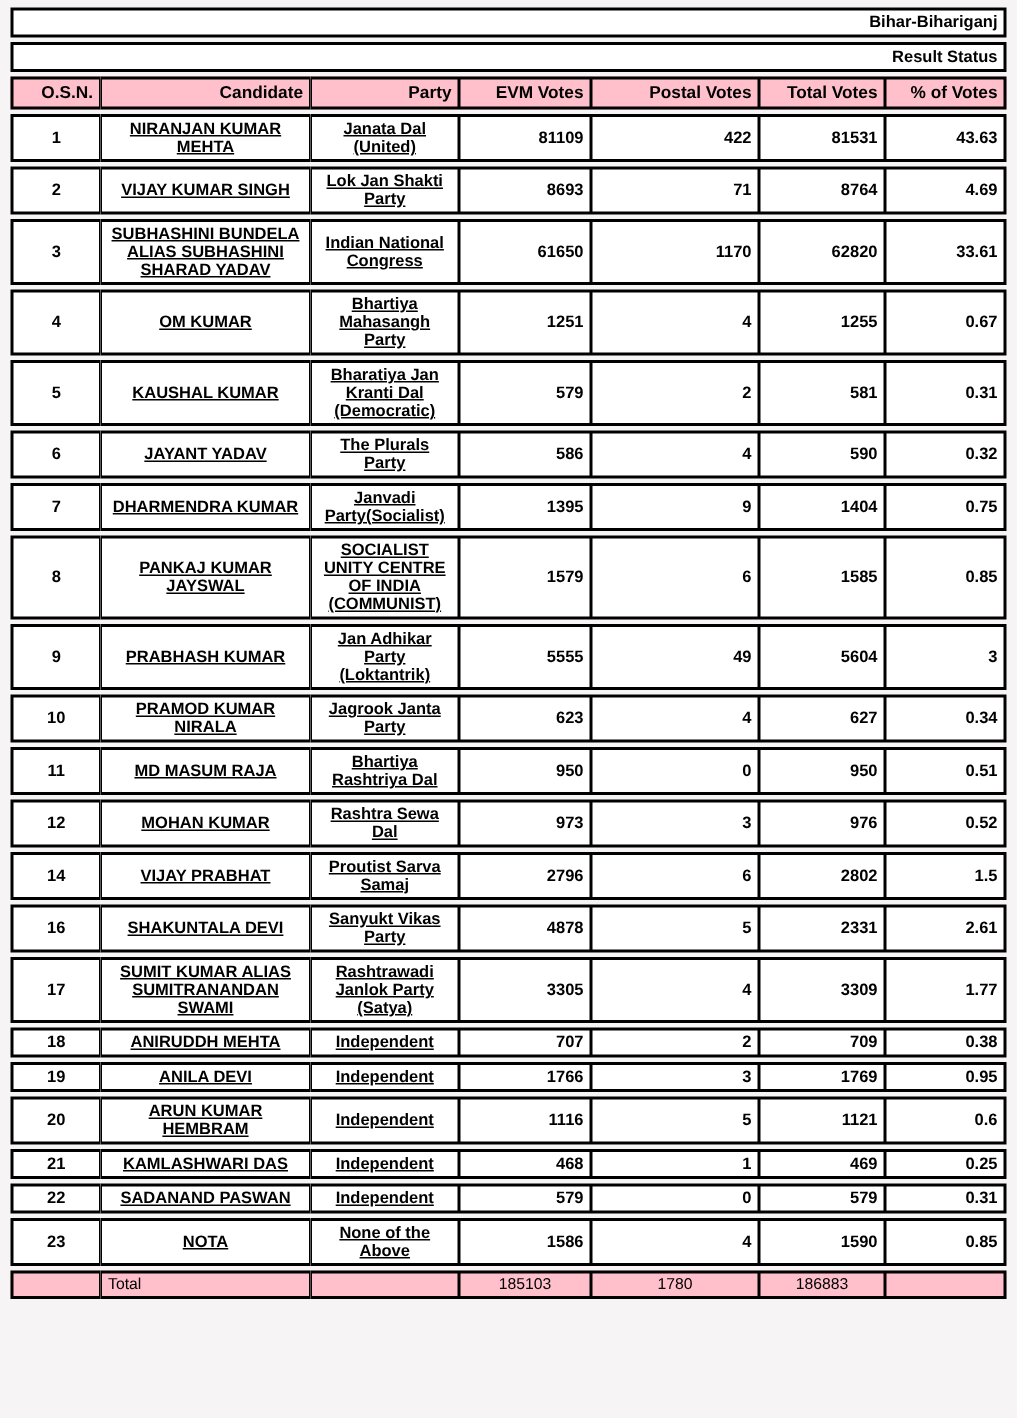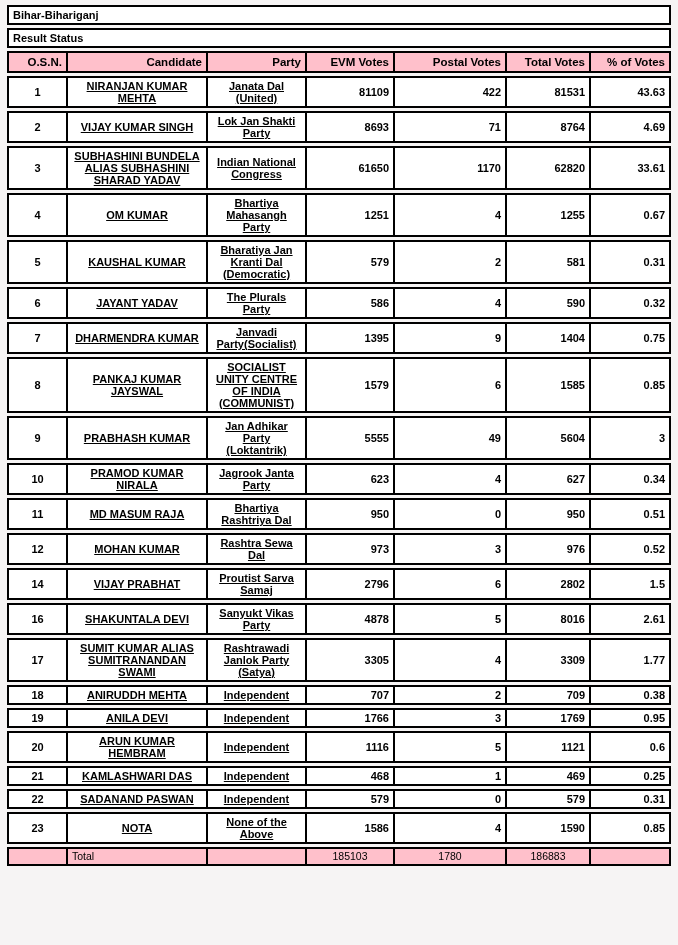--- a/index.html
+++ b/index.html
@@ -30,21 +30,21 @@
     padding: 2px 4px;
     vertical-align: middle;
     overflow: hidden;
     word-wrap: break-word;
   }
   table.results tr > *:first-child { border-left-width: 2px; }
   table.results tr > *:last-child  { border-right-width: 2px; }
 
   .title-cell, .status-cell {
     background: #ffc0cb;
-    text-align: left;
+    text-align: right;
     font-size: 12.5px;
     line-height: 15px;
     padding: 3px 4px;
   }
   table.results th {
     background: #ffc0cb;
     font-size: 11.5px;
     line-height: 14px;
     text-align: right;
     padding: 2px 4px;
@@ -213,21 +213,21 @@
           <td class="c-num">6</td>
           <td class="c-num">2802</td>
           <td class="c-num">1.5</td>
         </tr>
         <tr>
           <td class="c-osn">16</td>
           <td class="c-text">SHAKUNTALA DEVI</td>
           <td class="c-text">Sanyukt Vikas Party</td>
           <td class="c-num">4878</td>
           <td class="c-num">5</td>
-          <td class="c-num">8016</td>
+          <td class="c-num">2331</td>
           <td class="c-num">2.61</td>
         </tr>
         <tr>
           <td class="c-osn">17</td>
           <td class="c-text">SUMIT KUMAR ALIAS SUMITRANANDAN SWAMI</td>
           <td class="c-text">Rashtrawadi Janlok Party (Satya)</td>
           <td class="c-num">3305</td>
           <td class="c-num">4</td>
           <td class="c-num">3309</td>
           <td class="c-num">1.77</td>

